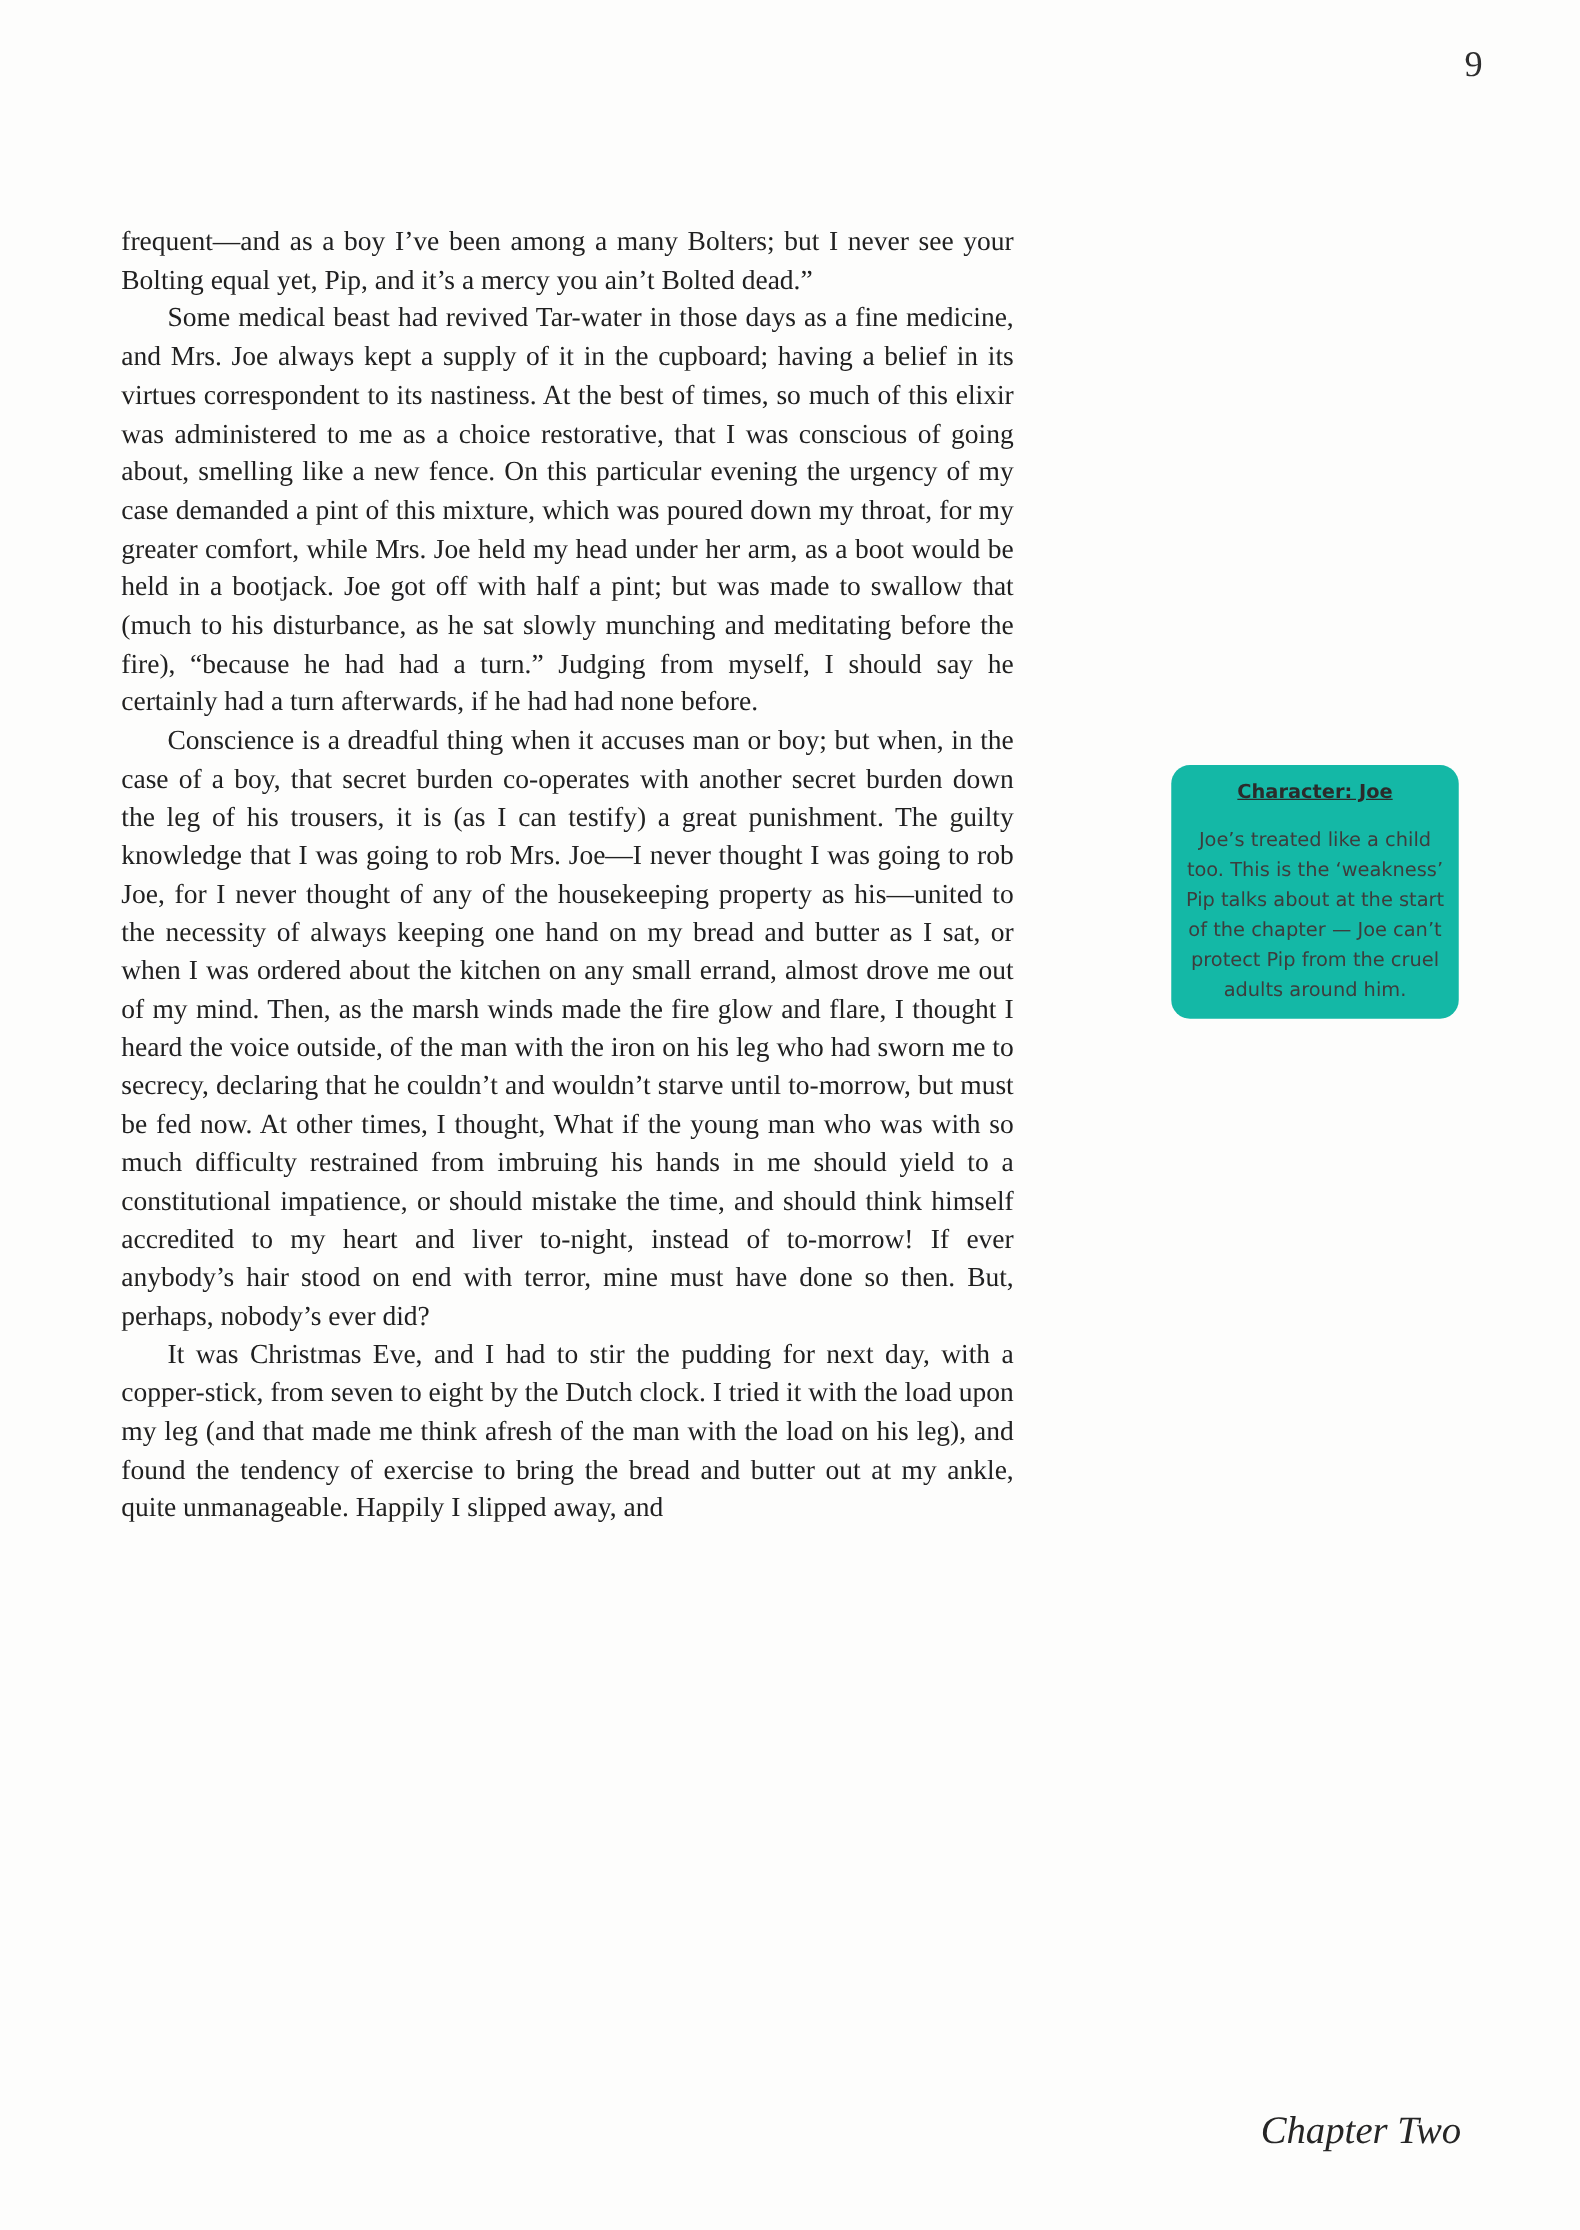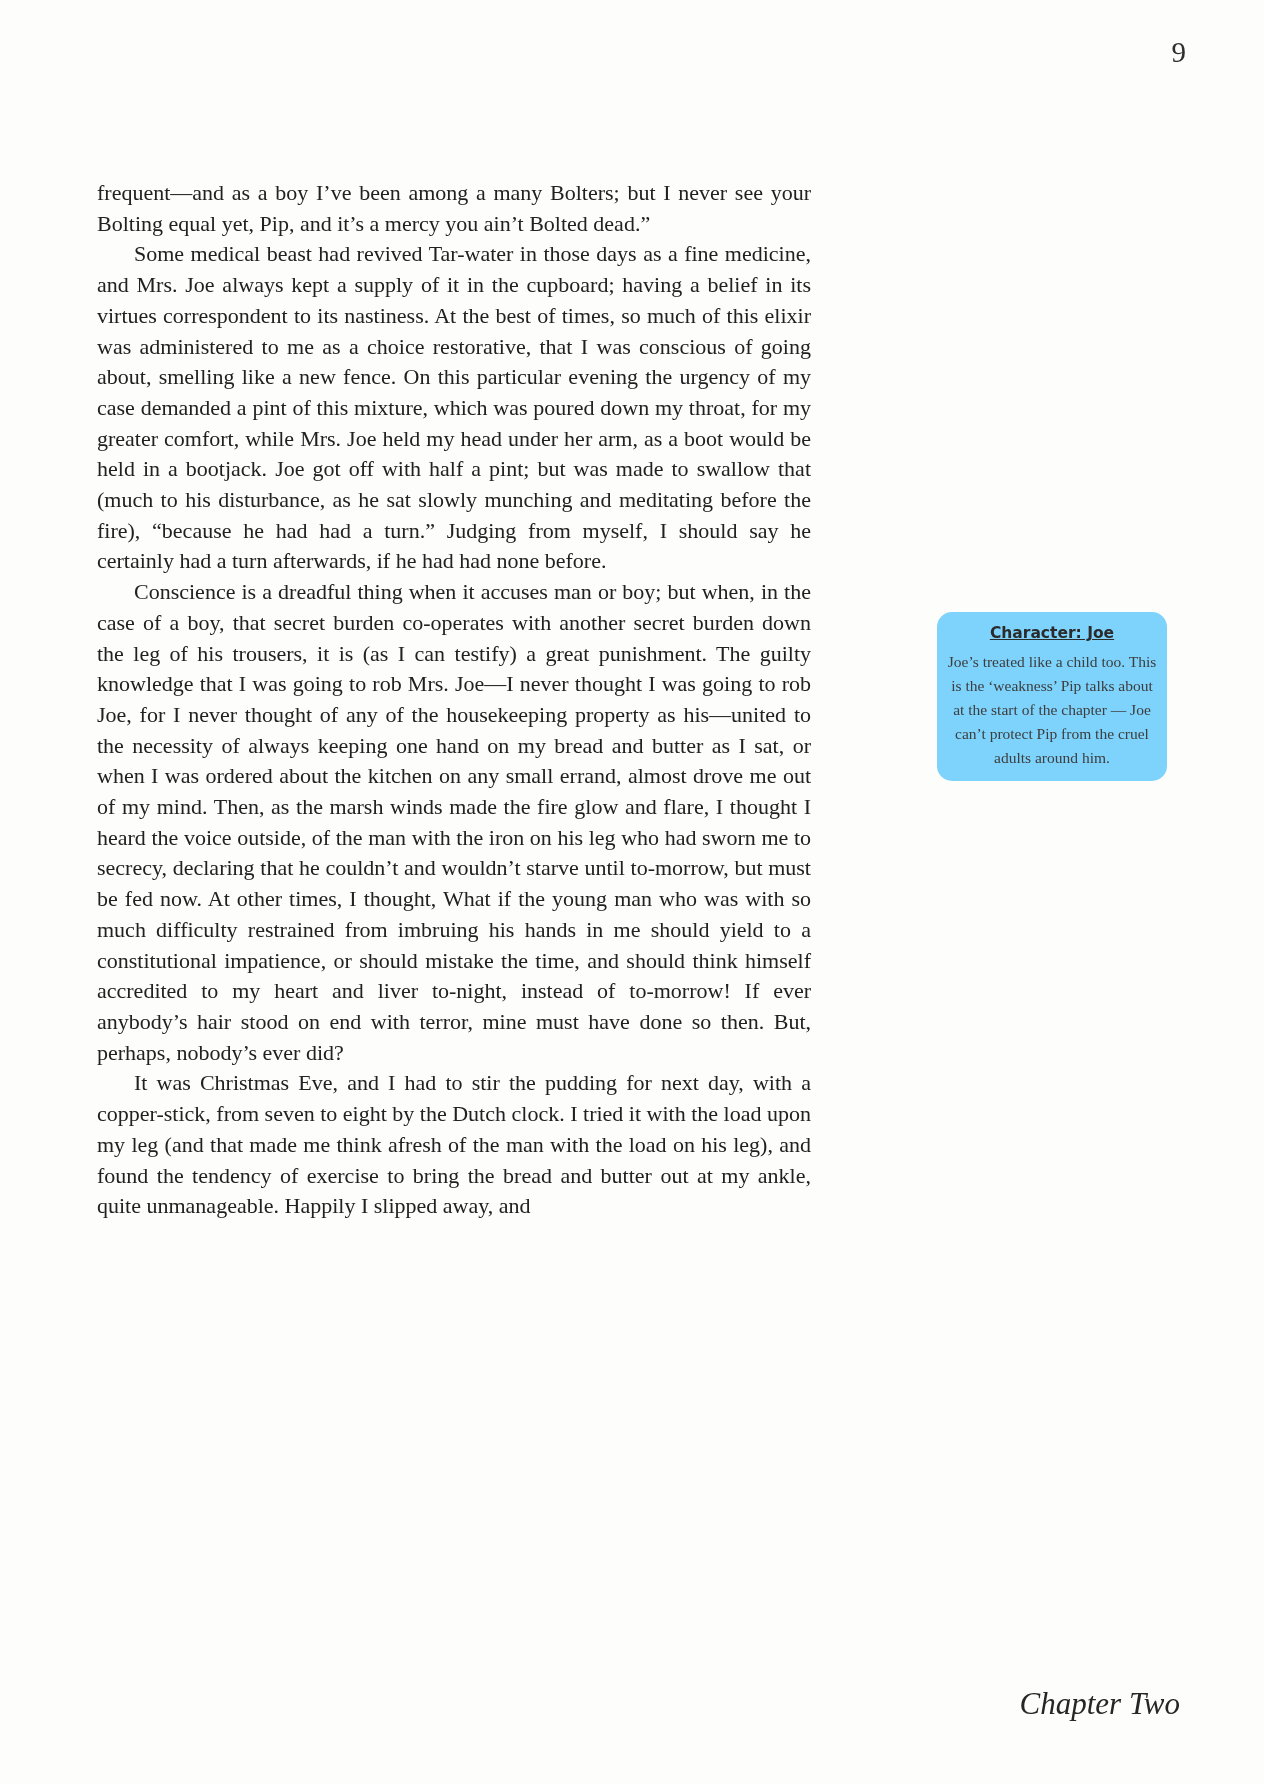--- a/index.html
+++ b/index.html
@@ -39,42 +39,41 @@
   }
   .body-text p.continued {
     text-indent: 0;
   }
   .note-box {
     position: absolute;
     left: 937px;
     top: 612px;
     width: 230px;
     box-sizing: border-box;
-    background: #7dd3fc;
+    background: #14b8a6;
     border-radius: 15px;
     padding: 9px 9px 11px 9px;
     text-align: center;
     font-family: "DejaVu Sans", sans-serif;
     font-size: 15.5px;
     line-height: 24px;
     color: #3d3d3d;
   }
   .note-title {
     font-weight: bold;
     text-decoration: underline;
     color: #2b2b2b;
   }
   .note-body {
-    margin-top: 5px;
-    font-family: Liberation Serif, serif;
+    margin-top: 15px;
   }
   .chapter-footer {
     position: absolute;
     top: 1686px;
-    right: 84px;
+    right: 95px;
     font-style: italic;
     font-size: 31px;
     color: #262626;
   }
 </style>
 </head>
 <body>
 
 <div class="page">
 

